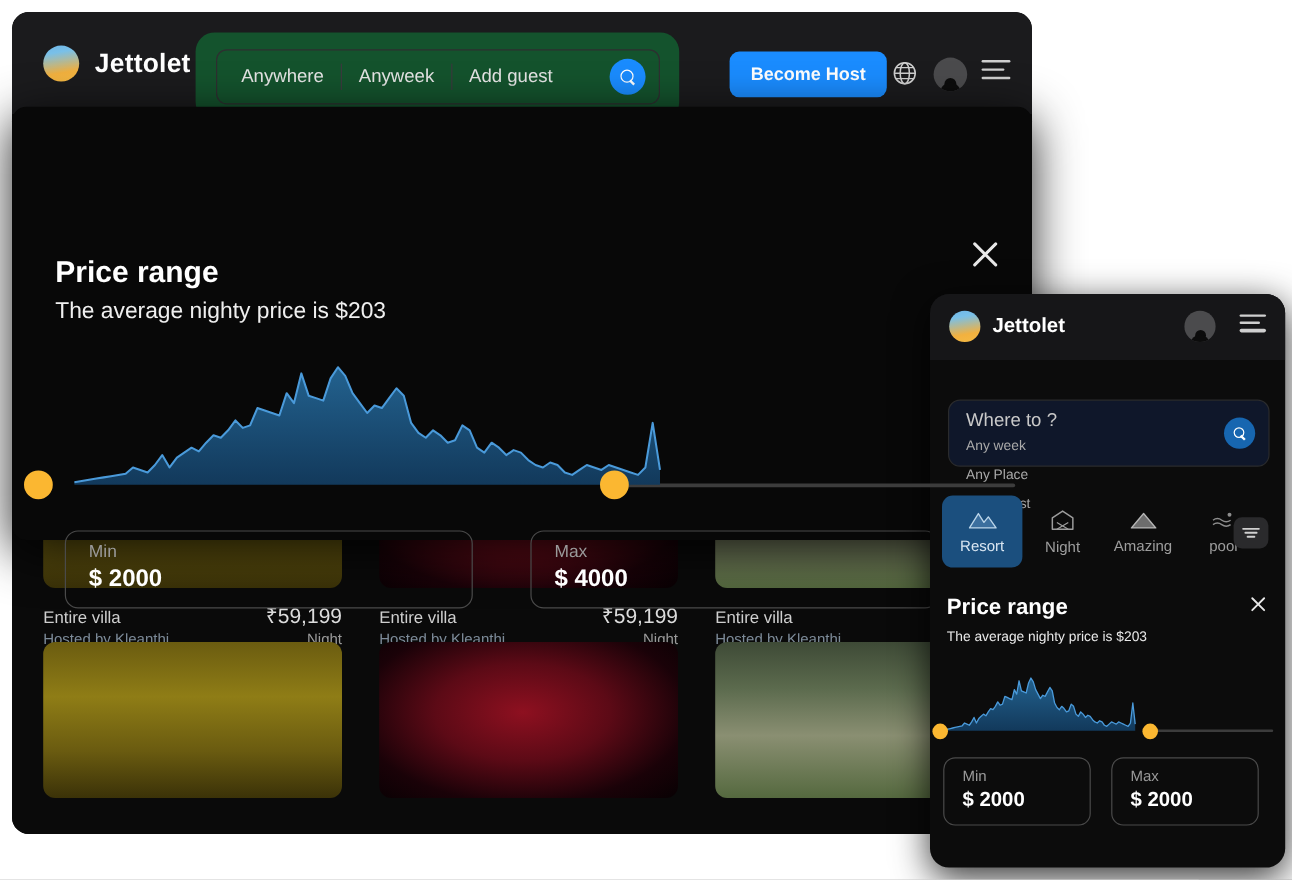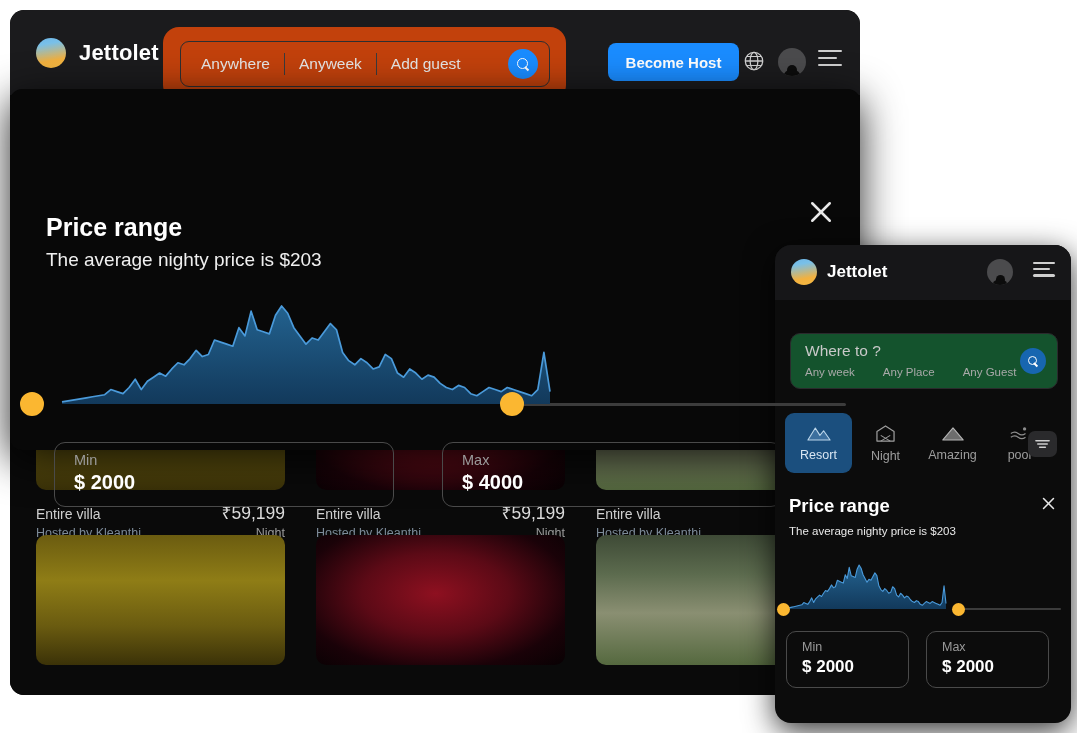--- a/index.html
+++ b/index.html
@@ -27,21 +27,21 @@
   .topbar-inner { position:relative; width:100%; height:100%; }
   .brand { position:absolute; left:26px; top:28px; display:flex; align-items:center; gap:13px; }
   .logo-dot {
     width:30px; height:30px; border-radius:50%;
     background: linear-gradient(170deg, #6fb7e8 0%, #79c0e8 22%, #f2b13f 72%, #f5b942 100%);
   }
   .brand-name { color:#fff; font-size:22px; font-weight:bold; letter-spacing:0.2px; }
 
   .searchpill-wrap {
     position:absolute; left:153px; top:17px; width:403px; height:74px;
-    background:#c2410c; border-radius:16px;text-align:right;
+    background:#14532d; border-radius:16px;text-align:right;
   }
   .searchpill {
     position:absolute; left:17px; top:14px; width:370px; height:46px;
     border:1px solid #2e2f31; border-radius:9px;
     display:flex; align-items:center; padding-left:20px;
   }
   .sp-item { color:#e6e6e6; font-size:15.5px; white-space:nowrap; }
   .sp-div { width:1px; height:22px; background:#3a3b3d; margin:0 14px; }
   .sp-search-btn {
     position:absolute; right:11px; top:50%; transform:translateY(-50%);
@@ -145,24 +145,24 @@
   .m-avatar { position:absolute; right:58px; top:14px; width:26px; height:26px; border-radius:50%;
     background:#4b4b4d; display:flex; align-items:flex-end; justify-content:center; overflow:hidden; }
   .m-avatar .head { width:9px; height:9px; border-radius:50%; background:#0c0c0c; margin-bottom:1px; }
   .m-avatar .body { position:absolute; bottom:-6px; width:16px; height:12px; border-radius:8px 8px 0 0; background:#0c0c0c; }
   .m-burger { position:absolute; right:16px; top:17px; width:22px; height:15px; }
   .m-burger span { display:block; height:2.2px; background:#cfcfcf; border-radius:2px; margin-bottom:4px; }
   .m-burger span:nth-child(2){ width:17px; }
 
   .m-search {
     position:absolute; left:15px; top:88px; width:268px; height:56px;
-    border:1px solid #2a2b2d; border-radius:10px; background:#14532d;
+    border:1px solid #2a2b2d; border-radius:10px; background:#0f172a;
   }
   .m-whereto { position:absolute; left:14px; top:8px; color:#c9c9c9; font-size:15.5px; }
-  .m-subline { position:absolute; left:14px; top:32px; display:flex; gap:28px; }
+  .m-subline { position:absolute; left:14px; top:32px; display:flex; gap:12px;flex-direction:column; }
   .m-subline span { color:#a9a9a9; font-size:11.5px; }
   .m-search-btn {
     position:absolute; right:11px; top:50%; transform:translateY(-50%);
     width:26px; height:26px; border-radius:50%; background:#1766b0;
     display:flex; align-items:center; justify-content:center;
   }
   .mag-s { position:relative; width:11px; height:11px; }
   .mag-s::before { content:""; position:absolute; left:0; top:0; width:7.5px; height:7.5px;
     border:1.6px solid #fff; border-radius:50%; }
   .mag-s::after { content:""; position:absolute; left:6.5px; top:6.5px; width:4.5px; height:1.6px;

